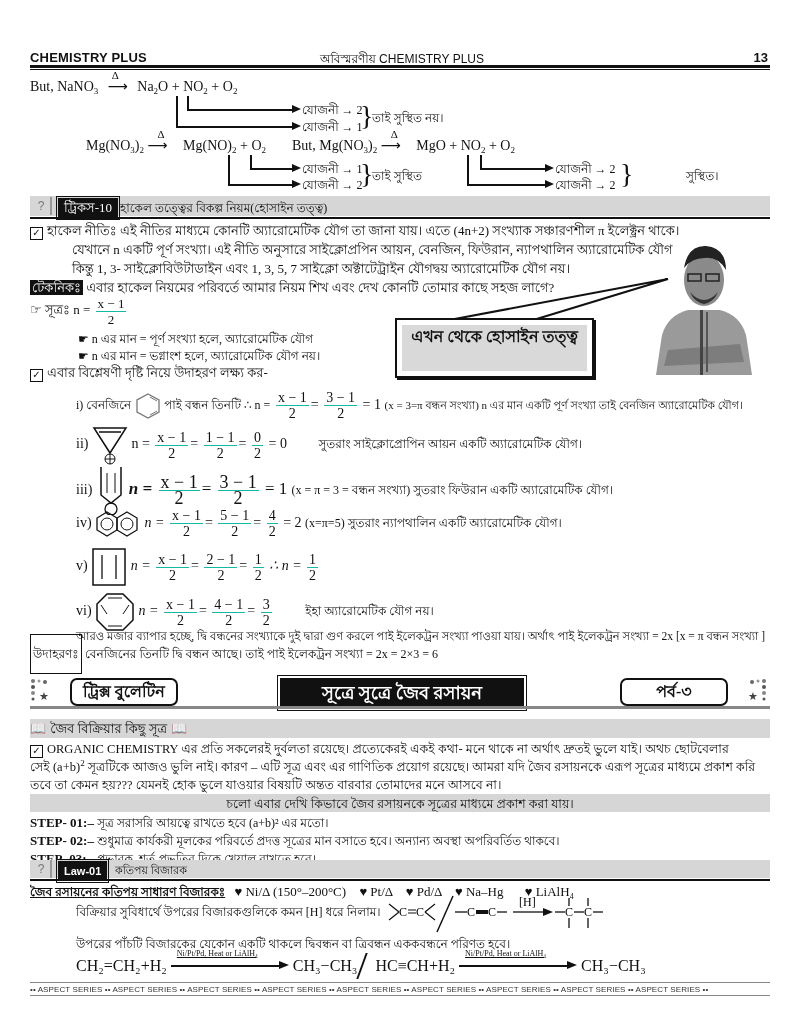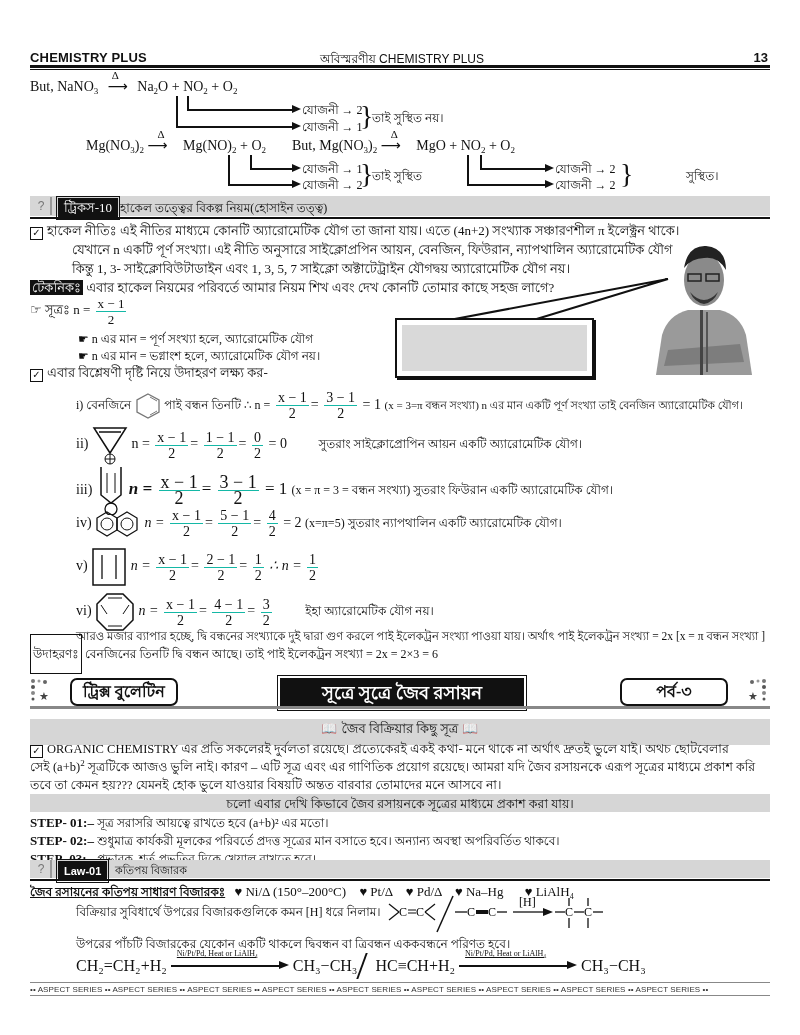--- a/index.html
+++ b/index.html
@@ -112,20 +112,21 @@
 </div>
 <div class="abs text" style="left:78px;top:330px;font-size:12px;">☛ n এর মান = পূর্ণ সংখ্যা হলে, অ্যারোমেটিক যৌগ</div>
 <div class="abs text" style="left:78px;top:347px;font-size:12px;">☛ n এর মান = ভগ্নাংশ হলে, অ্যারোমেটিক যৌগ নয়।</div>
 <div class="abs text" style="left:30px;top:363px;"><span class="chk">✓</span><span>এবার বিশ্লেষণী দৃষ্টি নিয়ে উদাহরণ লক্ষ্য কর-</span></div>
 
 <svg class="abs" style="left:440px;top:275px;" width="230" height="50">
   <polyline points="4,46 228,4 90,46" fill="#fff" stroke="#111" stroke-width="2"></polyline>
 </svg>
 <div class="abs speech">
   <div class="speech-inner">
+    <div>এখন থেকে হোসাইন তত্ত্ব</div>
   </div>
 </div>
 <svg class="abs photo" viewBox="0 0 112 135">
   <path d="M8,135 L14,95 Q20,75 40,70 L72,70 Q92,75 98,95 L104,135 Z" fill="#9a9a9a"></path>
   <path d="M20,110 L92,104 L96,122 L16,126 Z" fill="#7d7d7d"></path>
   <rect x="52" y="70" width="3" height="65" fill="#444"></rect>
   <rect x="58" y="72" width="2" height="60" fill="#555"></rect>
   <ellipse cx="56" cy="40" rx="20" ry="26" fill="#8a8a8a"></ellipse>
   <path d="M36,28 Q40,5 58,6 Q78,8 78,30 Q70,16 56,18 Q44,18 36,28 Z" fill="#222"></path>
   <rect x="40" y="34" width="13" height="7" fill="none" stroke="#222" stroke-width="1.5"></rect>
@@ -245,21 +246,21 @@
     <circle cx="19" cy="3" r="2" fill="#777"></circle>
     <circle cx="13" cy="3" r="1.5" fill="#999"></circle>
     <circle cx="7" cy="4" r="2" fill="#666"></circle>
     <circle cx="19" cy="9" r="2" fill="#555"></circle>
     <circle cx="19" cy="15" r="2" fill="#888"></circle>
     <circle cx="19" cy="21" r="1.5" fill="#555"></circle>
     <text x="3" y="22" font-size="11" fill="#444">★</text>
   </svg>
 <div class="abs banner-rule"></div>
 
-<div class="bar" style="top:719px;height:26px;text-align:center;">
+<div class="bar" style="top:719px;height:19px;">
   <span style="font-size:13px;line-height:19px;">📖</span>
   <span style="font-size:13px;line-height:19px;">জৈব বিক্রিয়ার কিছু সূত্র</span>
   <span style="font-size:13px;line-height:19px;">📖</span>
 </div>
 <div class="abs text" style="left:30px;top:740px;font-size:12.5px;"><span class="chk">✓</span><span>ORGANIC CHEMISTRY এর প্রতি সকলেরই দুর্বলতা রয়েছে। প্রত্যেকেরই একই কথা-   মনে থাকে না অর্থাৎ দ্রুতই ভুলে যাই। অথচ ছোটবেলার</span></div>
 <div class="abs text" style="left:30px;top:758px;font-size:12.5px;"><span>সেই (a+b)</span><span class="sup">2</span><span> সূত্রটিকে আজও ভুলি নাই। কারণ – এটি সূত্র এবং এর গাণিতিক প্রয়োগ রয়েছে। আমরা যদি জৈব রসায়নকে এরূপ সূত্রের মাধ্যমে প্রকাশ করি</span></div>
 <div class="abs text" style="left:30px;top:776px;font-size:12.5px;">তবে তা কেমন হয়??? যেমনই হোক ভুলে যাওয়ার বিষয়টি অন্তত বারবার তোমাদের মনে আসবে না।</div>
 <div class="bar" style="top:794px;height:18px;text-align:center;">
   <span style="font-size:12.5px;line-height:18px;">চলো এবার দেখি কিভাবে জৈব রসায়নকে সূত্রের মাধ্যমে প্রকাশ করা যায়।</span>
 </div>

